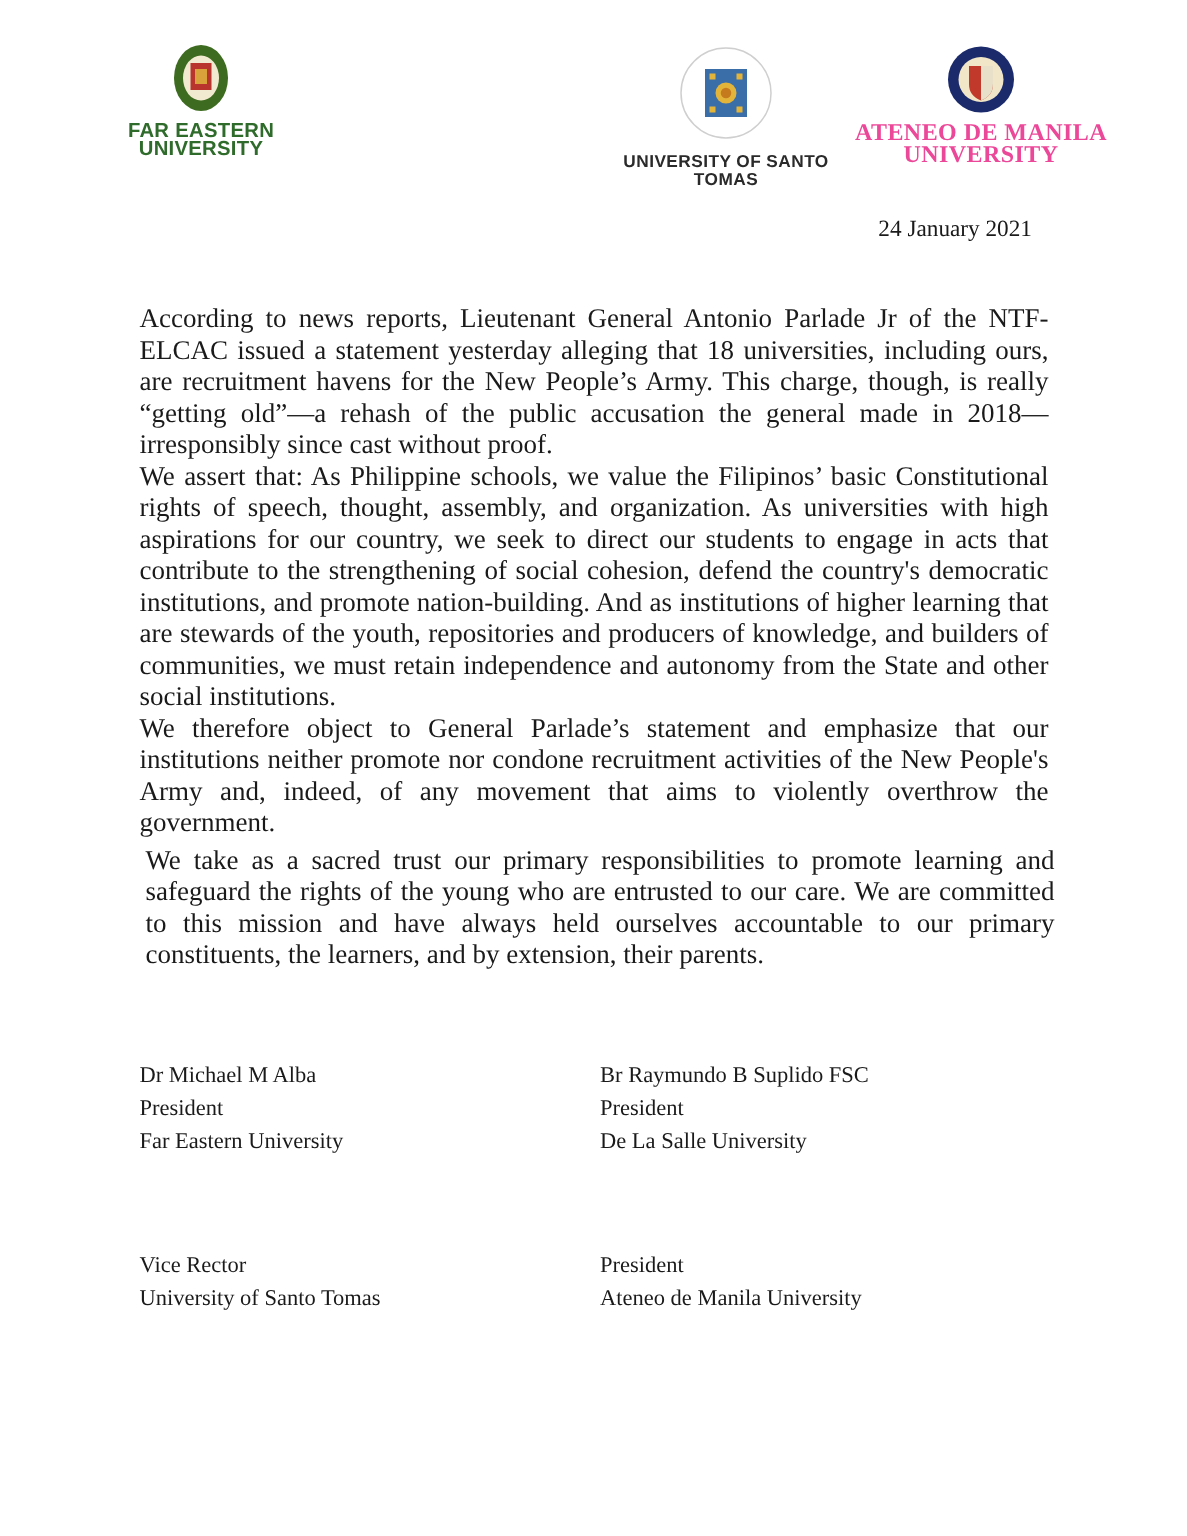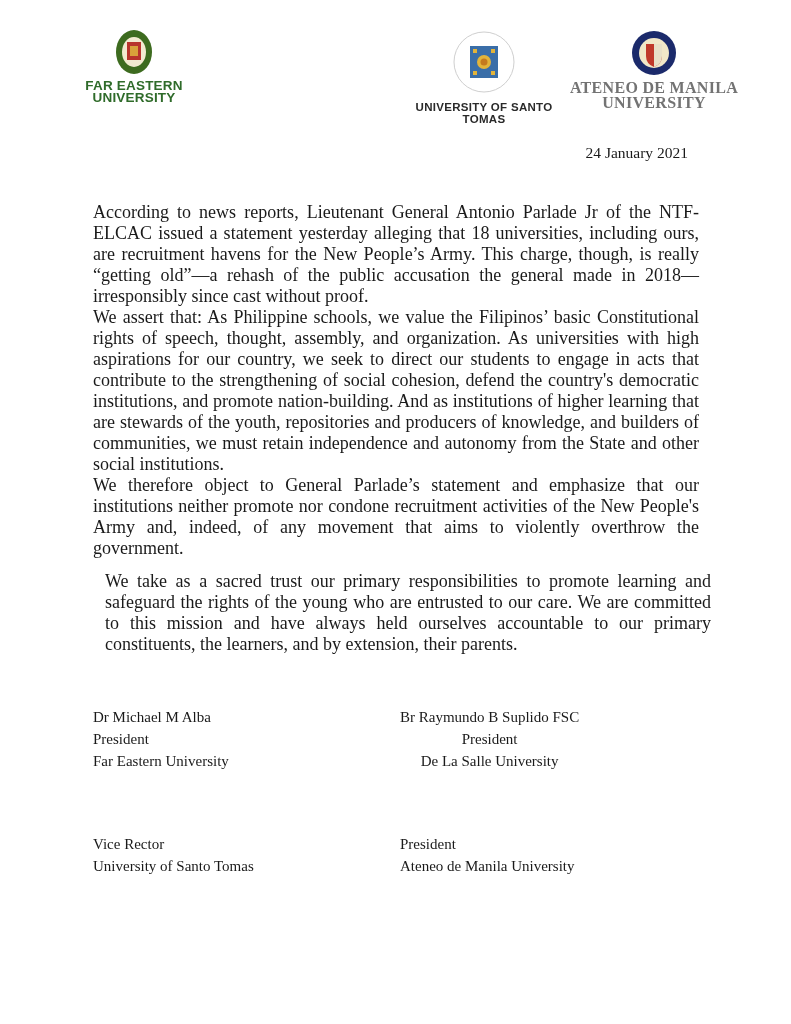--- a/index.html
+++ b/index.html
@@ -16,34 +16,34 @@
   .logo-dlsu { left: 255px; top: 28px; width: 118px; }
   .logo-dlsu .seal { width: 32px; height: 32px; margin: 0 auto; }
   .logo-dlsu .cap { font-family: "Liberation Serif", serif; color: #1f5a2c; font-size: 25px; line-height: 24px; }
 
   .logo-ust { left: 400px; top: 30px; width: 168px; }
   .logo-ust .seal { width: 64px; height: 64px; margin: 0 auto; }
   .logo-ust .cap { font-family: "Liberation Sans", sans-serif; color: #2a2a2a; font-size: 11.5px; letter-spacing: 0.3px; margin-top: 4px; }
 
   .logo-admu { left: 566px; top: 30px; width: 176px; }
   .logo-admu .seal { width: 46px; height: 46px; margin: 0 auto; }
-  .logo-admu .cap { font-family: "Liberation Serif", serif; color: #737373; font-size: 16px; line-height: 15px; letter-spacing: 0.3px; }
+  .logo-admu .cap { font-family: "Liberation Serif", serif; color: #ec4899; font-size: 16px; line-height: 15px; letter-spacing: 0.3px; }
 
   .date { position: absolute; top: 144px; right: 103px; font-size: 15.5px; }
 
   .body-text { position: absolute; left: 93px; width: 606px; font-size: 18px; line-height: 21px; text-align: justify; }
   .p1 { top: 202px; }
   .p2 { top: 307px; }
   .p3 { top: 475px; }
   .p4 { top: 559px; }
 
   .sig { position: absolute; font-size: 15px; line-height: 22px; }
   .sig .it { }
   .sig-1 { left: 93px; top: 706px; }
-  .sig-2 { left: 400px; top: 706px; text-align: center; }
+  .sig-2 { left: 400px; top: 706px; }
   .sig-3 { left: 93px; top: 833px; }
   .sig-4 { left: 400px; top: 833px; }
 </style>
 </head>
 <body>
 
 <div class="logos">
   <div class="logo logo-feu">
     <svg class="seal" viewBox="0 0 40 48">
       <ellipse cx="20" cy="24" rx="18" ry="22" fill="#3d6b1f"></ellipse>
@@ -80,21 +80,21 @@
     <span class="cap">ATENEO DE MANILA</span>
     <span class="cap">UNIVERSITY</span>
   </div>
 </div>
 
 <div class="date">24 January 2021</div>
 
 <p class="body-text p1" style="margin:0">According to news reports, Lieutenant General Antonio Parlade Jr of the NTF-ELCAC issued a statement yesterday alleging that 18 universities, including ours, are recruitment havens for the New People’s Army. This charge, though, is really “getting old”—a rehash of the public accusation the general made in 2018—irresponsibly since cast without proof.</p>
 <p class="body-text p2" style="margin:0">We assert that: As Philippine schools, we value the Filipinos’ basic Constitutional rights of speech, thought, assembly, and organization. As universities with high aspirations for our country, we seek to direct our students to engage in acts that contribute to the strengthening of social cohesion, defend the country's democratic institutions, and promote nation-building. And as institutions of higher learning that are stewards of the youth, repositories and producers of knowledge, and builders of communities, we must retain independence and autonomy from the State and other social institutions.</p>
 <p class="body-text p3" style="margin:0">We therefore object to General Parlade’s statement and emphasize that our institutions neither promote nor condone recruitment activities of the New People's Army and, indeed, of any movement that aims to violently overthrow the government.</p>
-<p class="body-text p4" style="margin:12px">We take as a sacred trust our primary responsibilities to promote learning and safeguard the rights of the young who are entrusted to our care. We are committed to this mission and have always held ourselves accountable to our primary constituents, the learners, and by extension, their parents.</p>
+<p class="body-text p4" style="margin:4px">We take as a sacred trust our primary responsibilities to promote learning and safeguard the rights of the young who are entrusted to our care. We are committed to this mission and have always held ourselves accountable to our primary constituents, the learners, and by extension, their parents.</p>
 
 <div class="sig sig-1">
   <div>Dr Michael M Alba</div>
   <div class="it">President</div>
   <div class="it">Far Eastern University</div>
 </div>
 <div class="sig sig-2">
   <div>Br Raymundo B Suplido FSC</div>
   <div class="it">President</div>
   <div class="it">De La Salle University</div>

